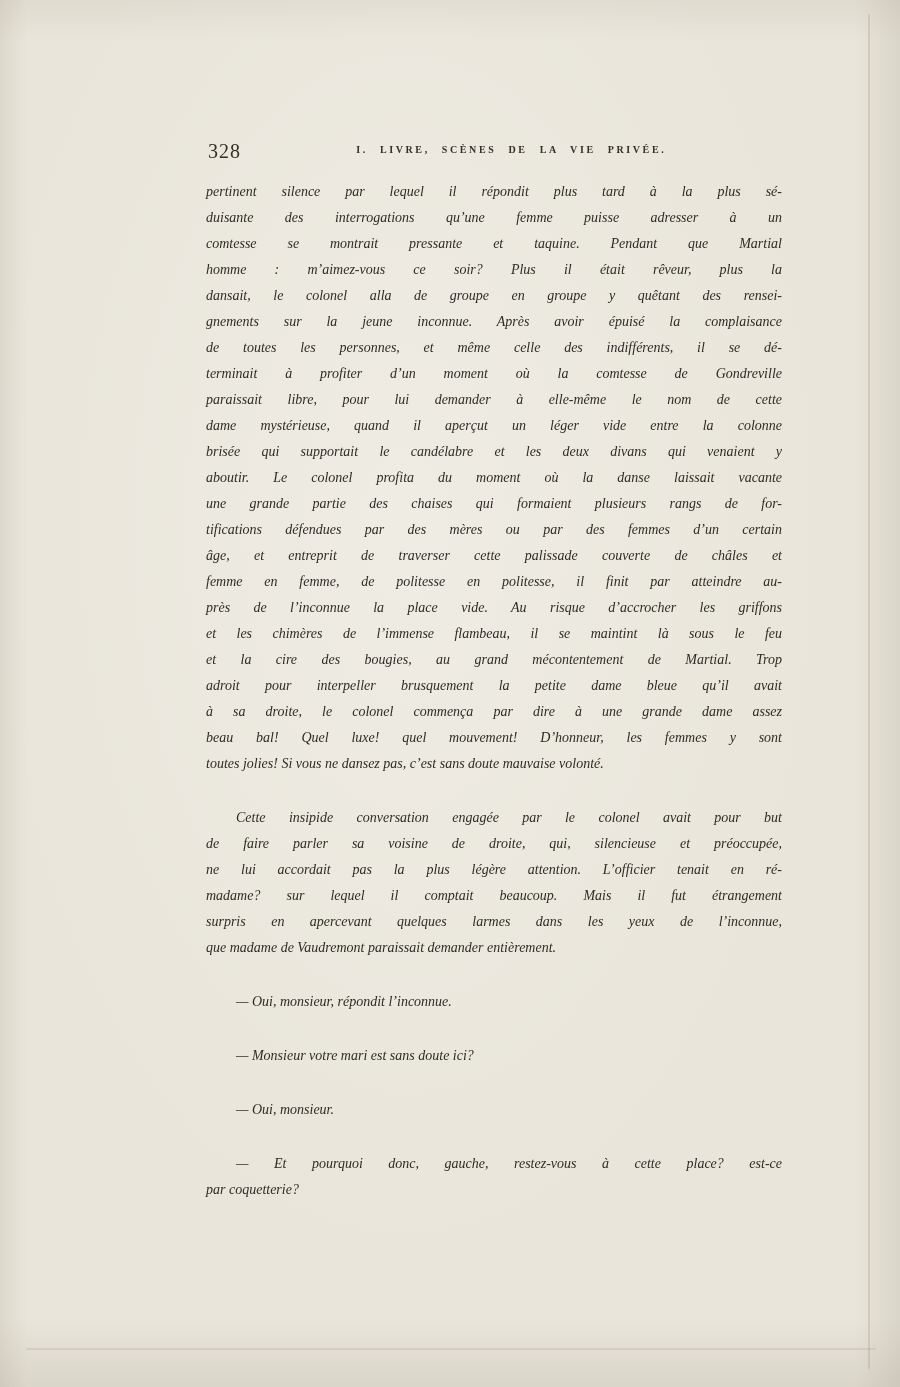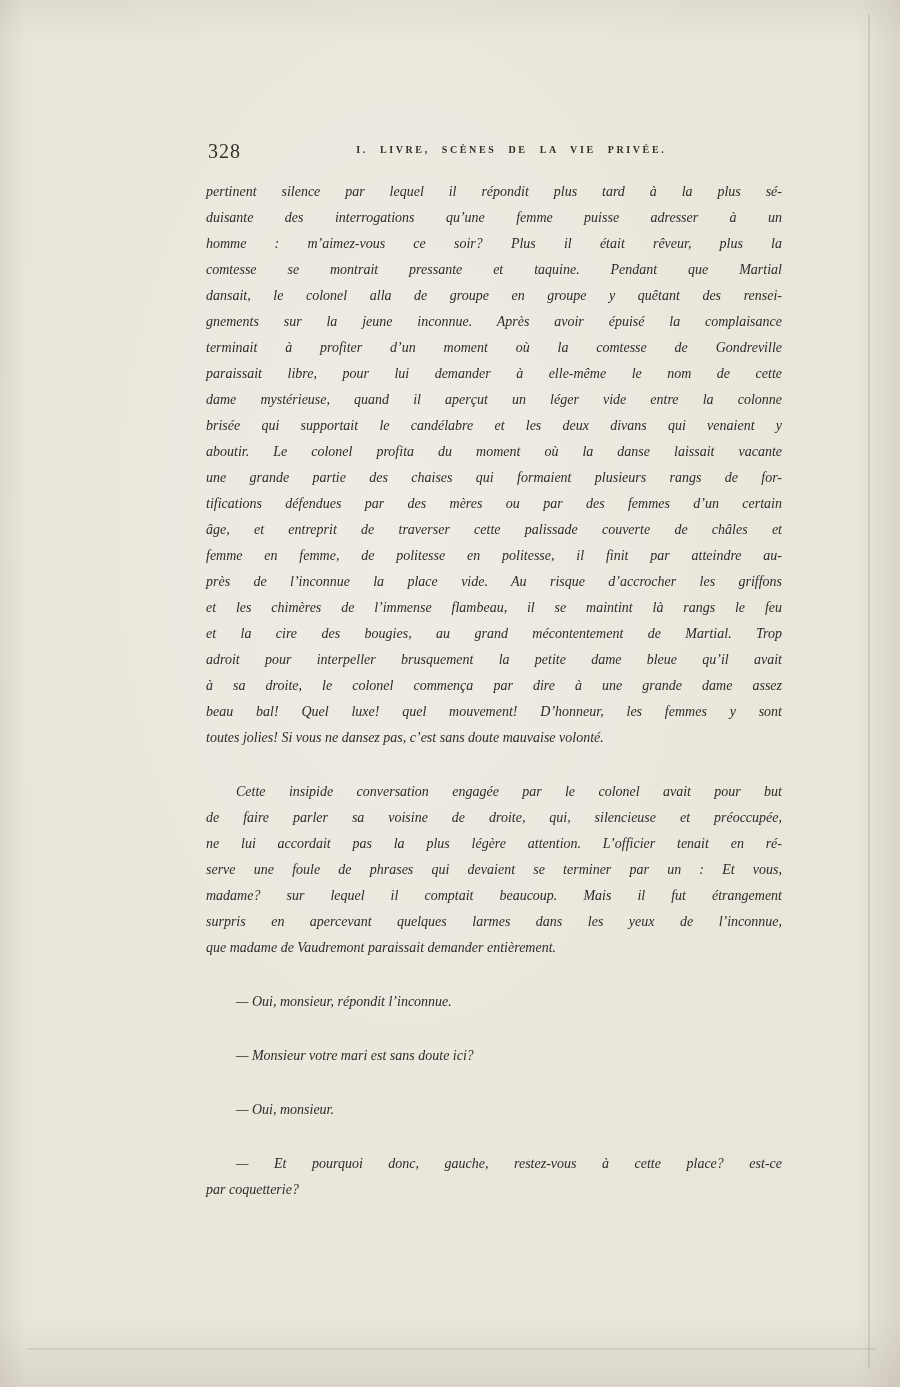--- a/index.html
+++ b/index.html
@@ -90,46 +90,46 @@
     <div class="page-header">
       <span class="page-number">328</span>
       <span class="running-header">I. LIVRE, SCÈNES DE LA VIE PRIVÉE.</span>
     </div>
 
     <div class="text-block">
 
     <div class="paragraph">
           <div class="line">pertinent silence par lequel il répondit plus tard à la plus sé-</div>
           <div class="line">duisante des interrogations qu’une femme puisse adresser à un</div>
+          <div class="line">comtesse se montrait pressante et taquine. Pendant que Martial</div>
           <div class="line">homme : m’aimez-vous ce soir? Plus il était rêveur, plus la</div>
-          <div class="line">comtesse se montrait pressante et taquine. Pendant que Martial</div>
           <div class="line">dansait, le colonel alla de groupe en groupe y quêtant des rensei-</div>
           <div class="line">gnements sur la jeune inconnue. Après avoir épuisé la complaisance</div>
+          <div class="line">de toutes les personnes, et même celle des indifférents, il se dé-</div>
           <div class="line">terminait à profiter d’un moment où la comtesse de Gondreville</div>
           <div class="line">paraissait libre, pour lui demander à elle-même le nom de cette</div>
           <div class="line">dame mystérieuse, quand il aperçut un léger vide entre la colonne</div>
           <div class="line">brisée qui supportait le candélabre et les deux divans qui venaient y</div>
           <div class="line">aboutir. Le colonel profita du moment où la danse laissait vacante</div>
           <div class="line">une grande partie des chaises qui formaient plusieurs rangs de for-</div>
           <div class="line">tifications défendues par des mères ou par des femmes d’un certain</div>
           <div class="line">âge, et entreprit de traverser cette palissade couverte de châles et</div>
           <div class="line">femme en femme, de politesse en politesse, il finit par atteindre au-</div>
           <div class="line">près de l’inconnue la place vide. Au risque d’accrocher les griffons</div>
-          <div class="line">et les chimères de l’immense flambeau, il se maintint là rangs le feu</div>
+          <div class="line">et les chimères de l’immense flambeau, il se maintint là sous le feu</div>
           <div class="line">et la cire des bougies, au grand mécontentement de Martial. Trop</div>
           <div class="line">adroit pour interpeller brusquement la petite dame bleue qu’il avait</div>
           <div class="line">à sa droite, le colonel commença par dire à une grande dame assez</div>
           <div class="line">beau bal! Quel luxe! quel mouvement! D’honneur, les femmes y sont</div>
           <div class="line last">toutes jolies! Si vous ne dansez pas, c’est sans doute mauvaise volonté.</div>
         </div>
         <div class="paragraph">
           <div class="line indent">Cette insipide conversation engagée par le colonel avait pour but</div>
           <div class="line">de faire parler sa voisine de droite, qui, silencieuse et préoccupée,</div>
           <div class="line">ne lui accordait pas la plus légère attention. L’officier tenait en ré-</div>
-          <div class="line">serve une foule de phrases qui devaient se terminer par un : Et vous,</div>
           <div class="line">madame? sur lequel il comptait beaucoup. Mais il fut étrangement</div>
           <div class="line">surpris en apercevant quelques larmes dans les yeux de l’inconnue,</div>
           <div class="line last">que madame de Vaudremont paraissait demander entièrement.</div>
         </div>
         <div class="paragraph">
           <div class="line last indent">— Oui, monsieur, répondit l’inconnue.</div>
         </div>
         <div class="paragraph">
           <div class="line last indent">— Monsieur votre mari est sans doute ici?</div>
         </div>

